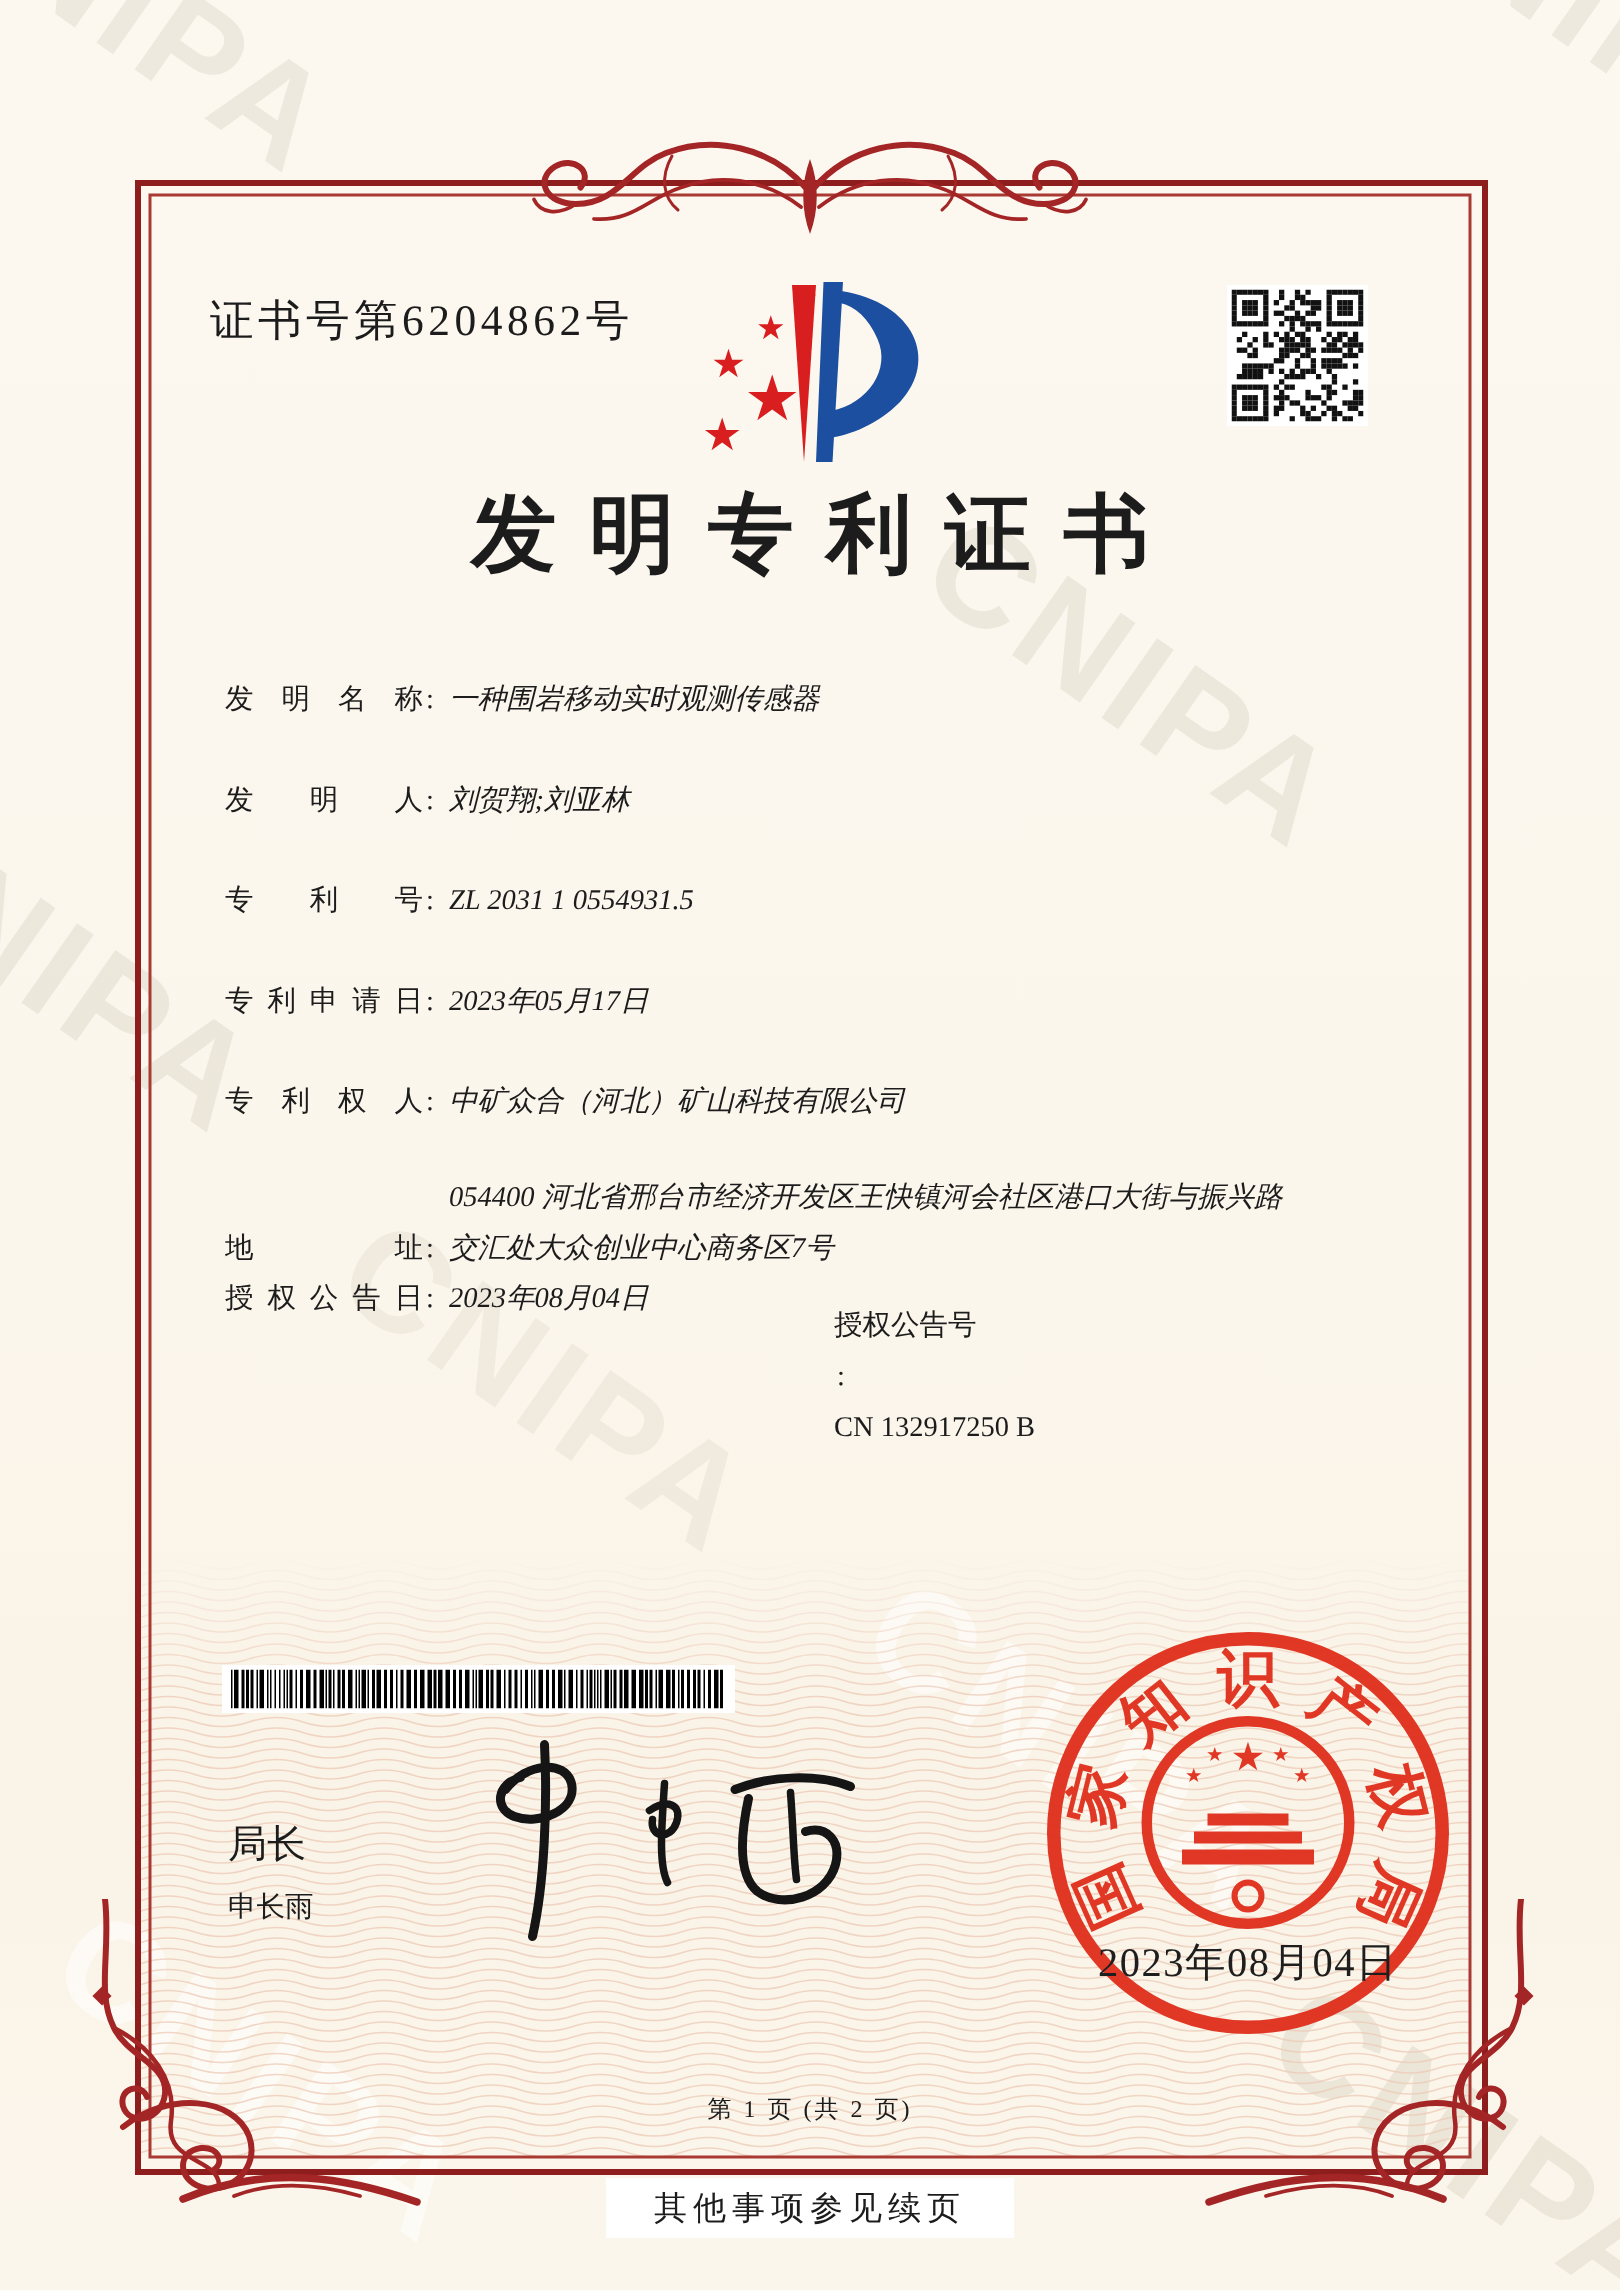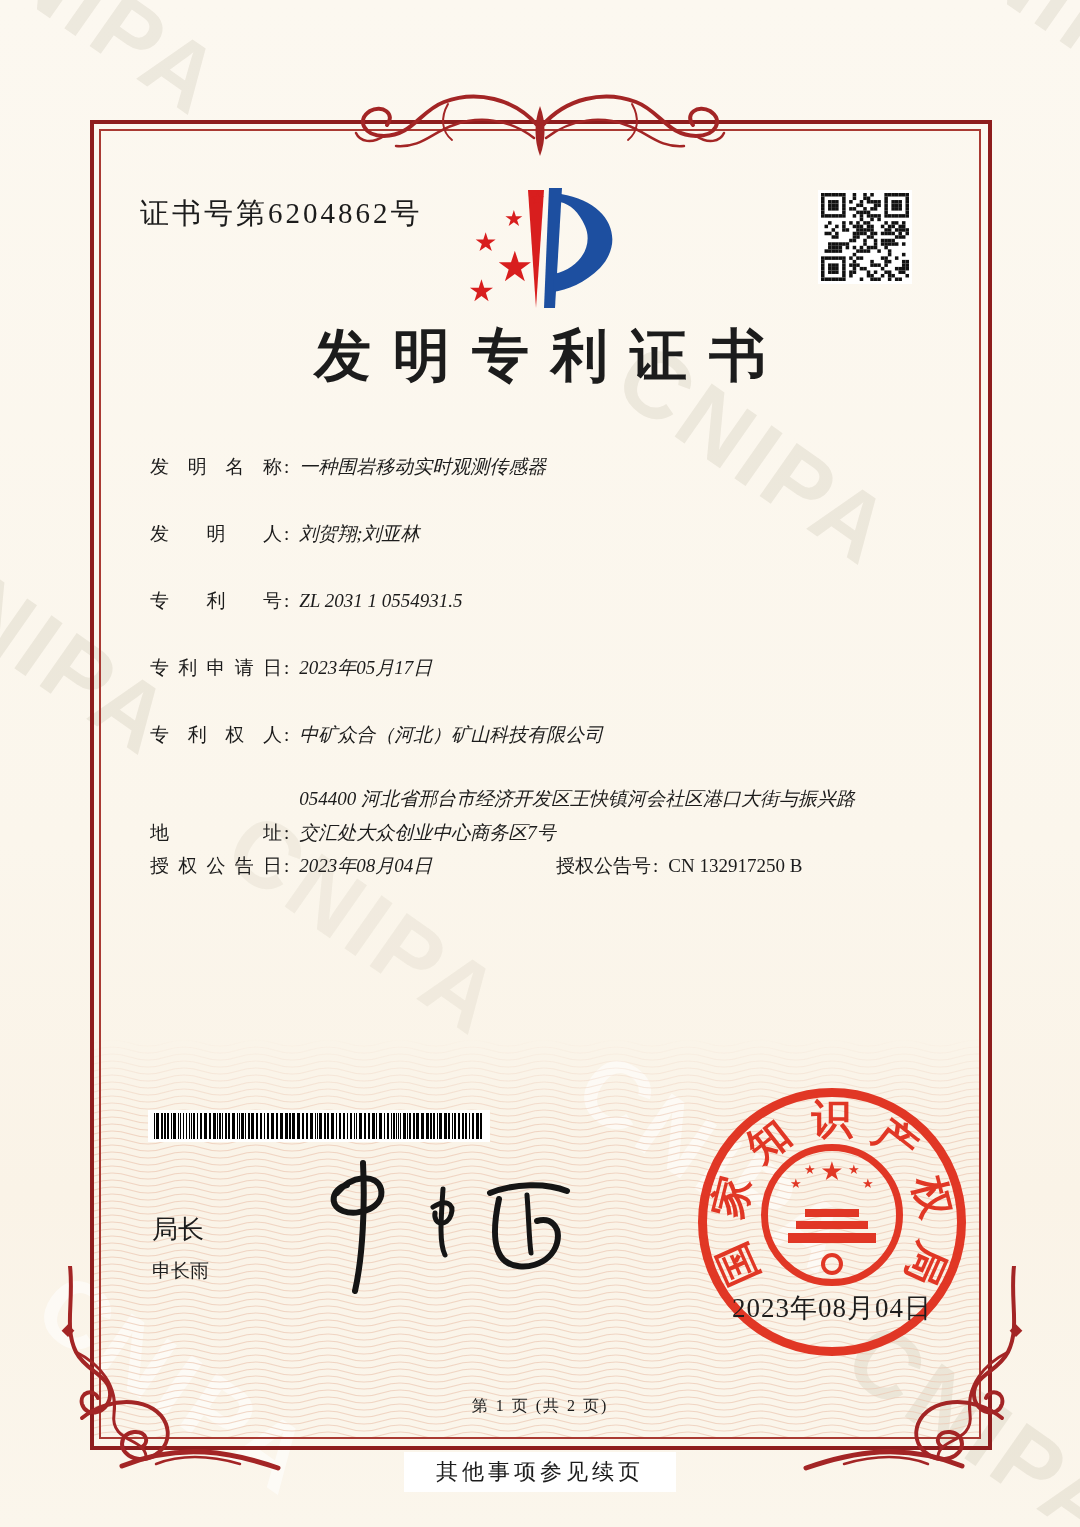--- a/index.html
+++ b/index.html
@@ -25,21 +25,21 @@
   .logo{position:absolute;left:448px;top:184px;width:188px;height:132px;}
   .logo .star{position:absolute;color:var(--logo-red);line-height:1;}
   .qr{position:absolute;left:818px;top:190px;width:94px;height:94px;background:#fff;padding:3px;box-sizing:border-box;}
   .title{position:absolute;left:0;right:0;top:318px;text-align:center;font-size:57px;font-weight:bold;
          letter-spacing:22px;text-indent:22px;}
   
   .frow{position:absolute;left:150px;display:flex;align-items:flex-end;font-size:19px;line-height:34px;width:760px;}
   .flabel{display:inline-block;width:132px;text-align:justify;text-align-last:justify;flex:none;}
   .fcolon{margin:0 10px 0 2px;flex:none;}
   .fvalue{max-width:575px;font-style:italic;}
-  .grant2{position:absolute;left:406px;top:0;display:flex;}
+  .grant2{position:absolute;left:406px;top:18px;display:flex;flex-direction:column;}
   
   .body-text{position:absolute;left:120px;top:896px;width:855px;font-size:21px;line-height:35px;
              letter-spacing:1px;text-align:justify;}
   .body-text p{margin:0 0 8px 0;text-indent:2em;}
   
   .barcode{position:absolute;left:148px;top:1110px;width:342px;height:32px;background:#fff;padding:3px 6px;box-sizing:border-box;}
   .director-title{position:absolute;left:152px;top:1212px;font-size:26px;font-family:Liberation Sans, sans-serif;}
   .director-name{position:absolute;left:152px;top:1258px;font-size:19px;font-family:"Liberation Sans","DejaVu Sans",sans-serif;}
   .signature{position:absolute;left:285px;top:1155px;width:300px;height:150px;}
   

